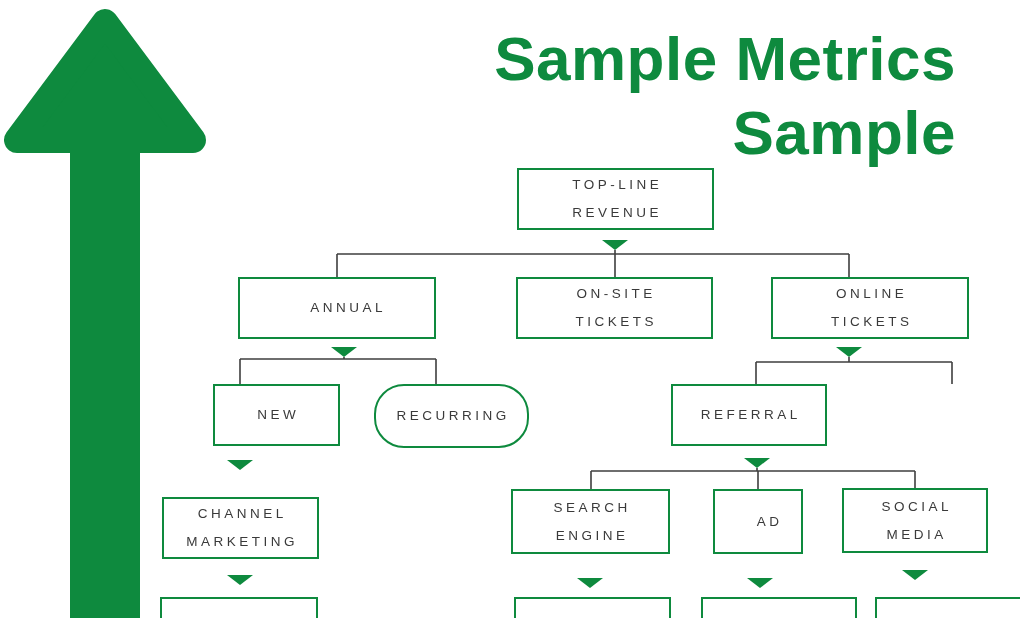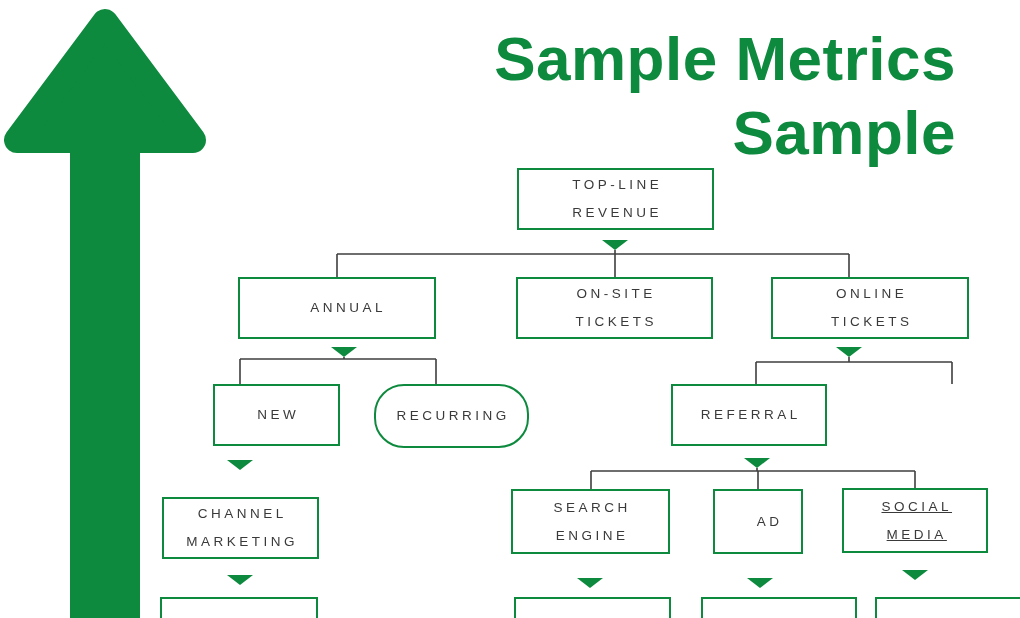--- a/index.html
+++ b/index.html
@@ -90,21 +90,21 @@
         <span>CHANNEL</span>
         <span>MARKETING</span>
       </div>
       <div class="node" style="left: 511px; top: 489px; width: 159px; height: 65px;">
         <span>SEARCH</span>
         <span>ENGINE</span>
       </div>
       <div class="node" style="left: 713px; top: 489px; width: 90px; height: 65px; padding-left: 20px;">
         <span>AD</span>
       </div>
-      <div class="node" style="left: 842px; top: 488px; width: 146px; height: 65px; text-decoration: underline;">
+      <div class="node" style="left: 842px; top: 488px; width: 146px; height: 65px;">
         <span>SOCIAL</span>
         <span>MEDIA</span>
       </div>
       <div class="node" style="left: 160px; top: 597px; width: 158px; height: 34px;"></div>
       <div class="node" style="left: 514px; top: 597px; width: 157px; height: 34px;"></div>
       <div class="node" style="left: 701px; top: 597px; width: 156px; height: 34px;"></div>
       <div class="node" style="left: 875px; top: 597px; width: 156px; height: 34px;"></div>
     </div>
 
   <h1 class="title"><span>Sample Metrics</span><br><span>Sample</span></h1>

